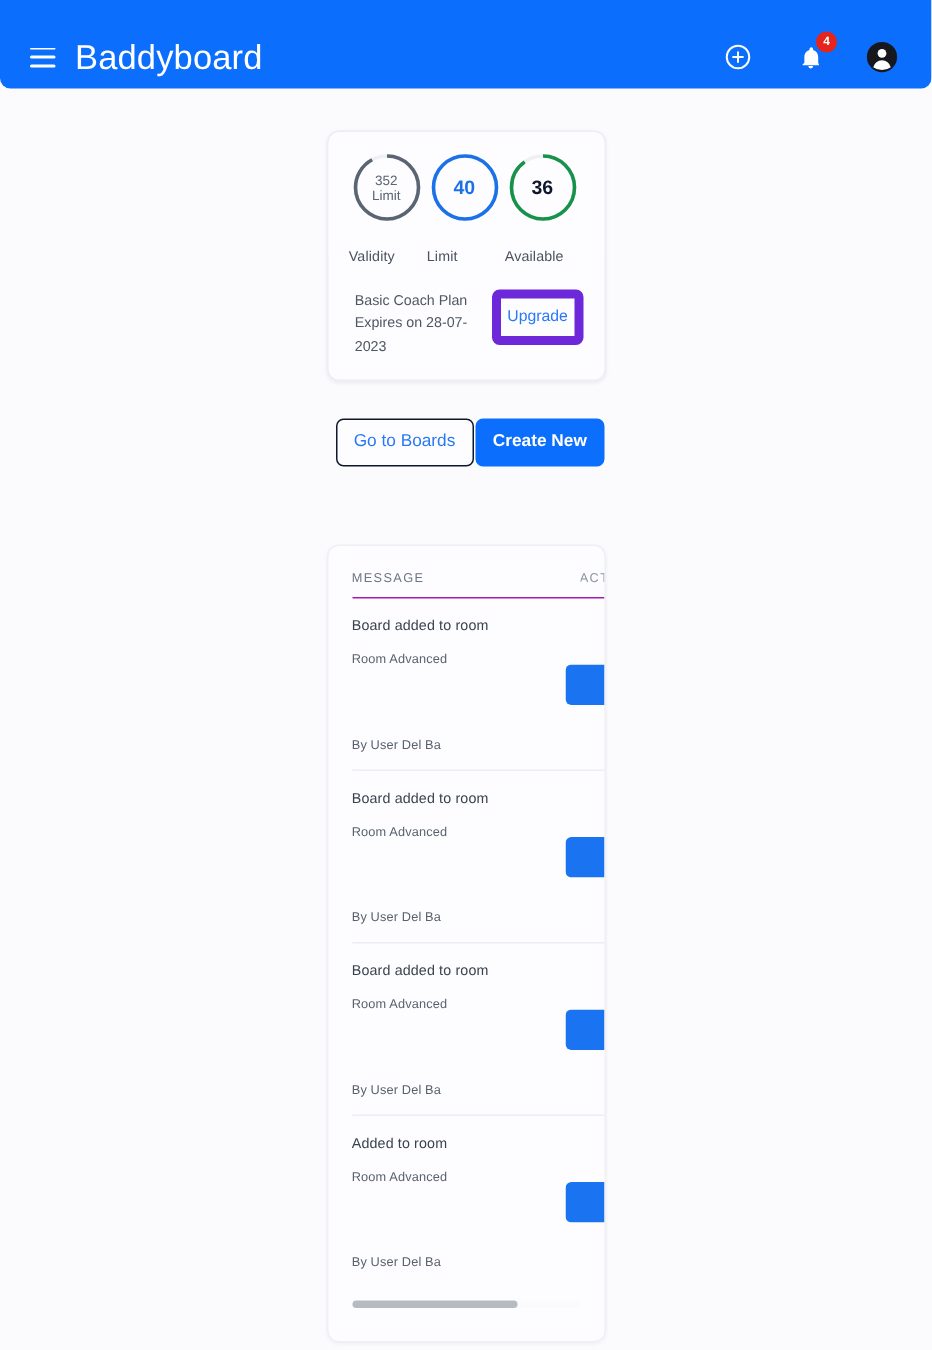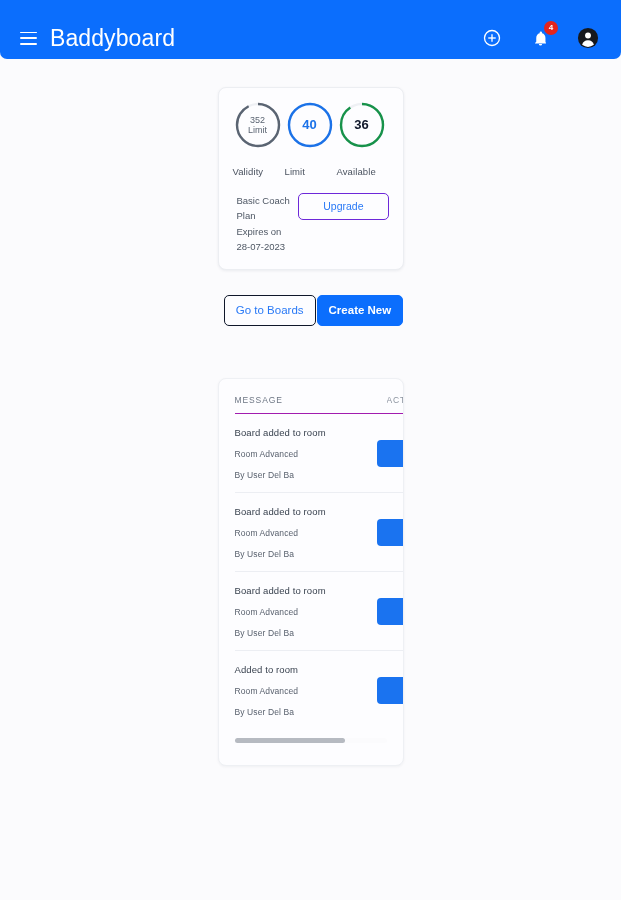--- a/index.html
+++ b/index.html
@@ -165,26 +165,26 @@
     padding: 0 2px 0 6px;
   }
   .plan-info {
     font-size: 9.5px;
     line-height: 1.62;
     color: #4e5764;
     max-width: 104px;
   }
   .btn-upgrade {
     flex: none;
-    border: 1px solid #6d28d9;
+    border: 6px solid #6d28d9;
     color: #2979f6;
     background: #fdfdff;
     border-radius: 5px;
     font-size: 10.5px;
-    padding: 7px 24px;
+    padding: 7px 4px;
     font-family: inherit;
     cursor: pointer;
     white-space: nowrap;
     line-height: 1;
   }
 
   
   .actions {
     display: flex;
     margin-top: 25px;
@@ -255,21 +255,21 @@
     display: flex;
     align-items: center;
     justify-content: space-between;
     border-bottom: 1px solid #eceef3;
     padding: 13px 0 12px 0;
   }
   .notif-row:last-child { border-bottom: none; }
   .notif-lines { display: flex; flex-direction: column; gap: 11px; justify-content: flex-end; }
   .nl-1 { font-size: 9.5px; color: #39424f; letter-spacing: .1px; }
   .nl-2 { font-size: 8.5px; color: #59616e; letter-spacing: .1px; }
-  .nl-3 { font-size: 8.5px; color: #59616e; letter-spacing: .1px; }
+  .nl-3 { font-size: 8.5px; color: #59616e; letter-spacing: .1px; margin-top: 36px; }
   .row-action {
     flex: none;
     width: 26px;
     overflow: hidden;
     display: flex;
     justify-content: flex-start;
   }
   .row-action .pill {
     flex: none;
     width: 46px;

